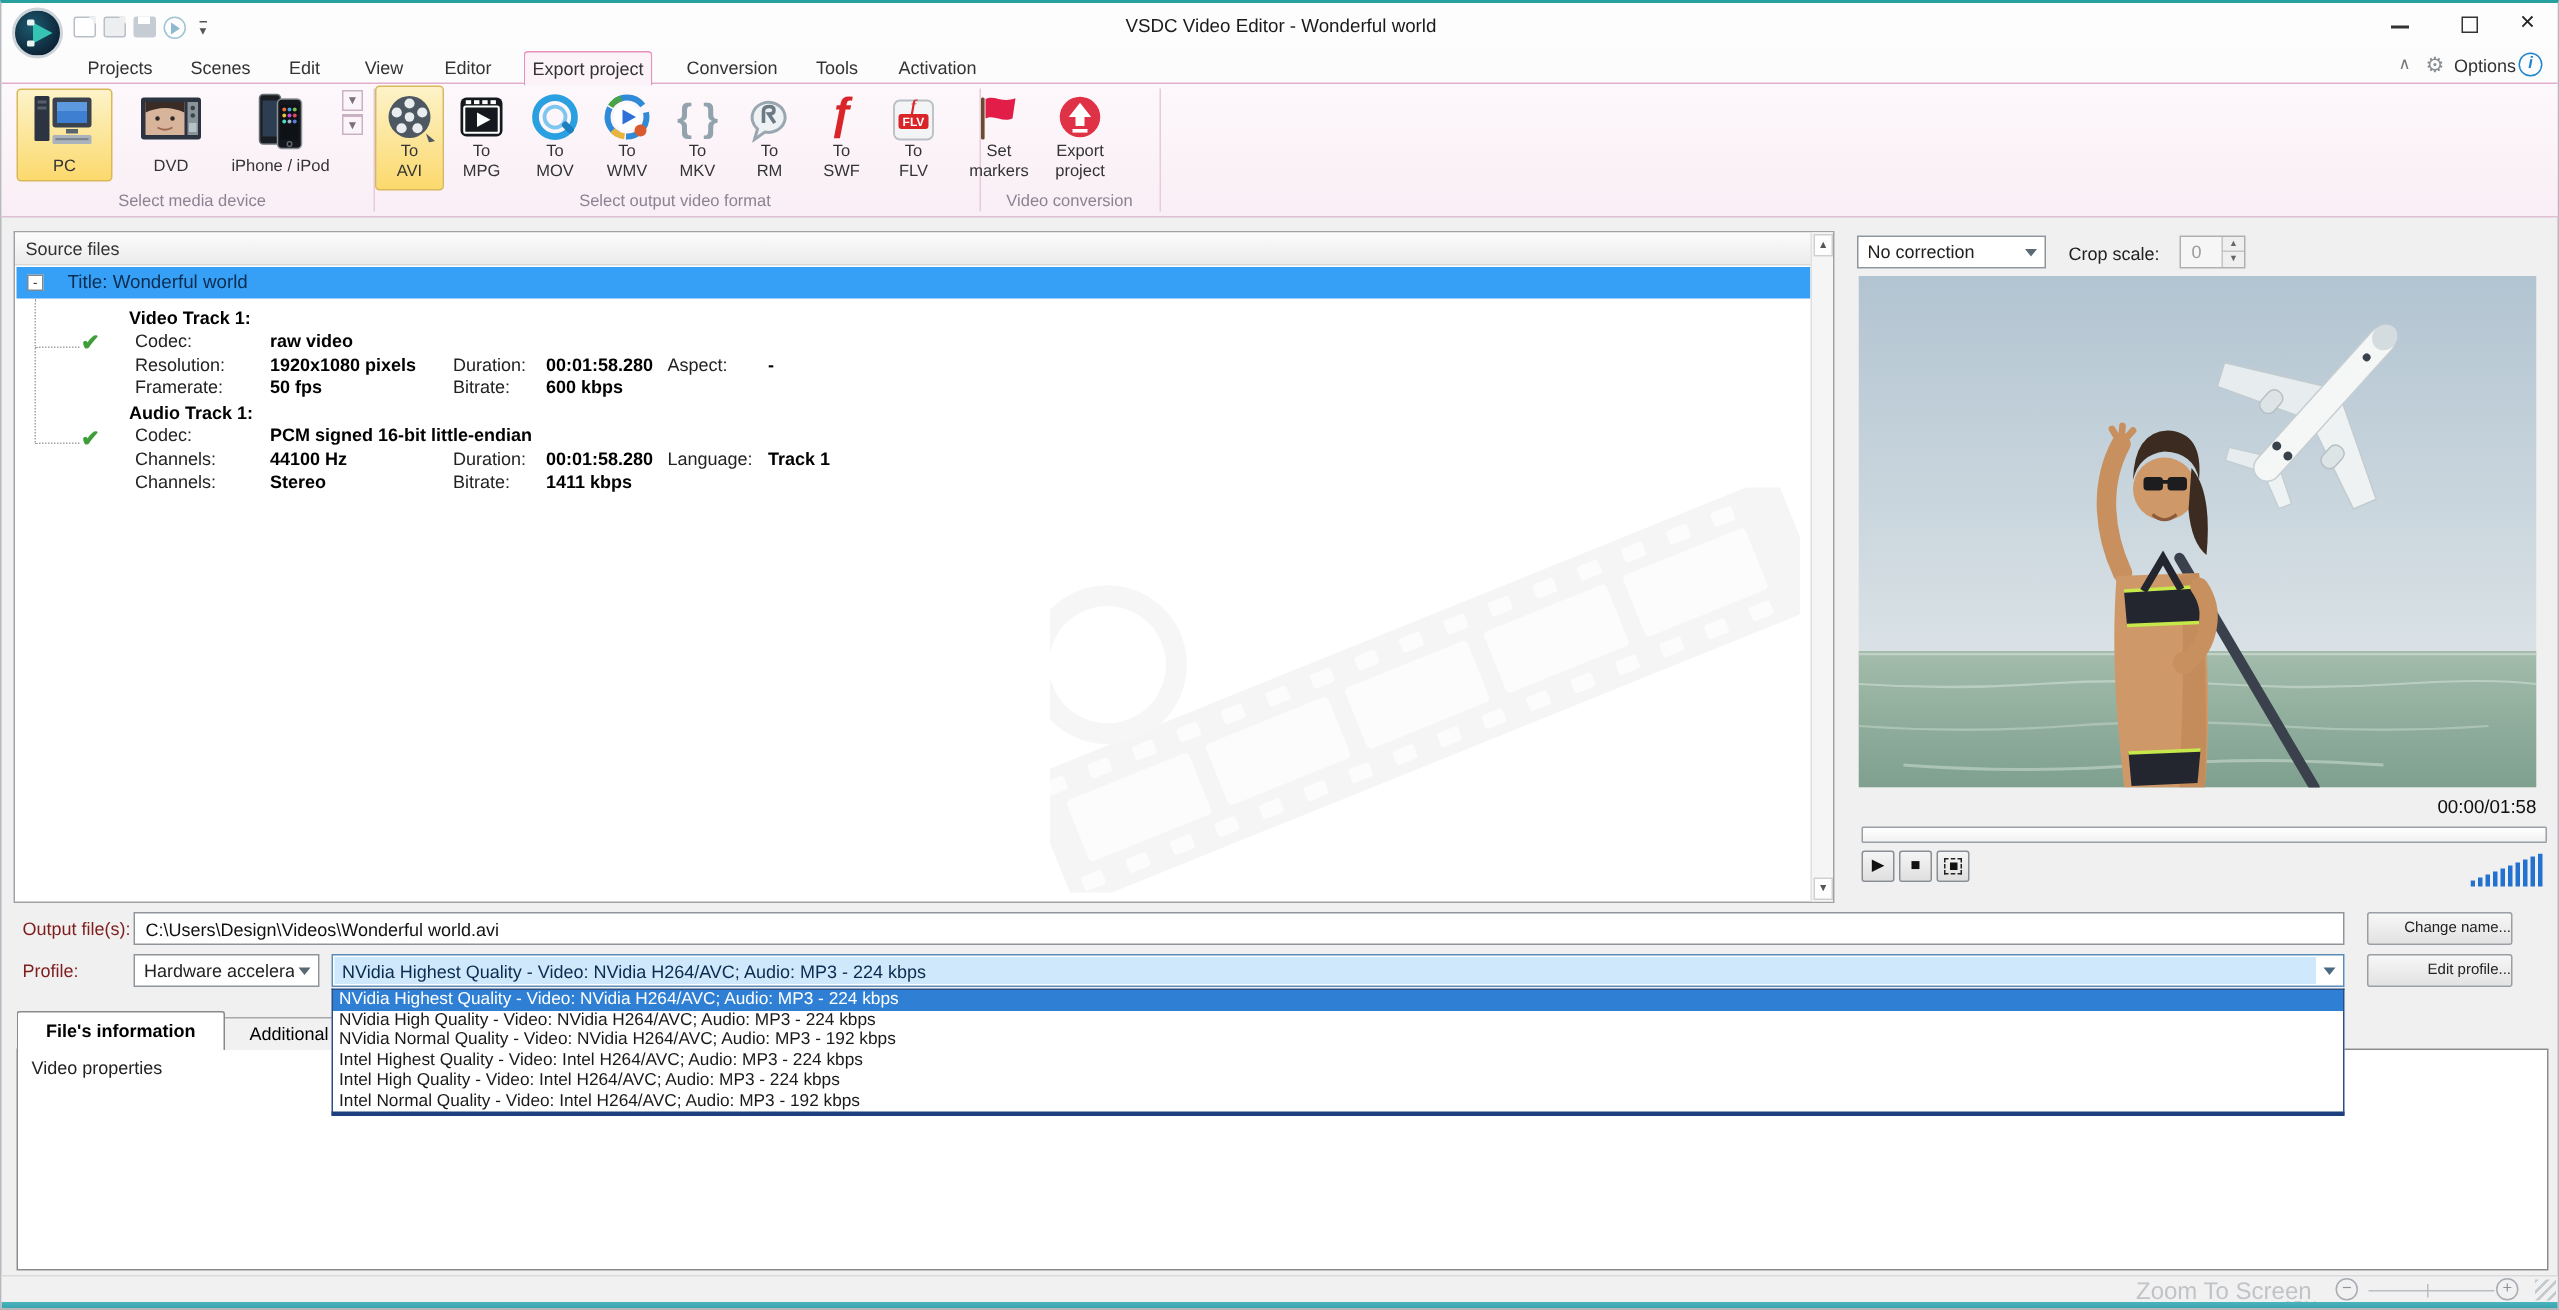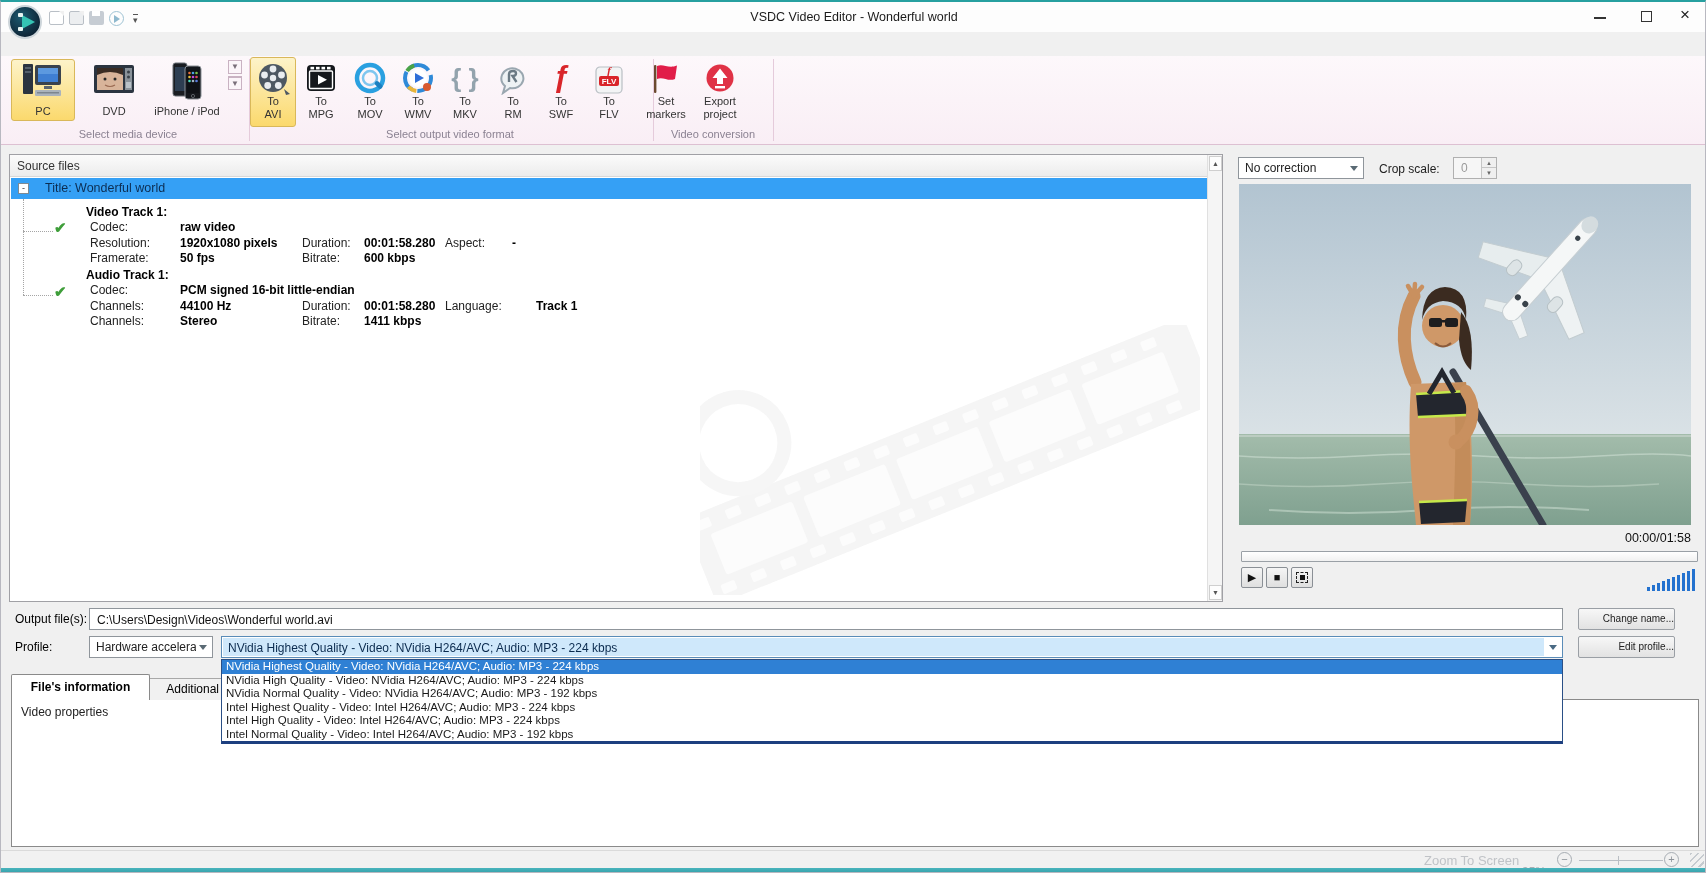--- a/index.html
+++ b/index.html
@@ -95,21 +95,21 @@
   #photo { left:1238px; top:182px; width:452px; height:341px; }
   #ptime { left:1480px; top:529px; width:210px; text-align:right; font-size:12.5px; color:#111; }
   #seek { left:1240px; top:549px; width:457px; height:11px; border:1px solid #9aa0a6; background:linear-gradient(#fff,#f1f1f1); border-radius:1px; }
   .pbtn { position:absolute; top:565px; width:22px; height:21px; background:linear-gradient(#f5f5f5,#dfdfdf);
     border:1px solid #8a8f95; text-align:center; font-size:11px; line-height:19px; color:#111; border-radius:2px; }
   .framebtn-in { position:absolute; left:4px; top:4px; width:12px; height:11px;
     border:1px dashed #222; }
   .framebtn-in::after { content:""; position:absolute; left:2.5px; top:2px; width:5px; height:5px; background:#111; }
 
   
-  .fieldlabel { font-size:12px; color:#000000; }
+  .fieldlabel { font-size:12px; color:#7f1d1d; }
   .inputbox { position:absolute; height:22px; background:#fff; border:1px solid #8f959b; }
   .inputbox .txt { position:absolute; left:7px; top:4px; font-size:12px; color:#111; white-space:nowrap; }
   .btn { position:absolute; height:22px; background:linear-gradient(#f7f7f7,#e2e2e2); border:1px solid #9a9fa5;
     font-size:10px; color:#222; text-align:right; line-height:20px; border-radius:2px; }
   #combo { left:220px; top:634px; width:1342px; height:22px; background:#fff; border:1px solid #5a8cb8; }
   #combo .hl { position:absolute; left:1px; top:1px; right:18px; bottom:1px; background:#cfe8fb; }
   #combo .cv { position:absolute; left:6px; top:4px; font-size:12px; color:#0b2b4f; white-space:nowrap; }
   #combo .ch { position:absolute; right:5px; top:8px; width:0; height:0;
     border-left:4px solid transparent; border-right:4px solid transparent; border-top:5px solid #4a6a84; }
   #dropdown { left:220px; top:657px; width:1342px; background:#fff; border:1px solid #2a4f86; border-bottom:3px solid #1d3f7f; z-index:40; }
@@ -126,21 +126,21 @@
   .ficon { position:absolute; width:11px; height:13px; background:#fff; border:1px solid #7a8a99; }
   .ficon::after { content:""; position:absolute; right:-1px; top:-1px; border-left:4px solid transparent; border-top:4px solid #fff; border-right:1px solid #fff; }
   .prow .lab { position:absolute; font-size:12px; color:#222; white-space:nowrap; }
   .prow .val { position:absolute; font-size:12px; color:#222; white-space:nowrap; overflow:hidden; }
   #vdivider { left:788px; top:700px; width:1px; height:142px; background:#cfcfcf; }
   #audio-scroll { left:1684px; top:699px; width:13px; height:144px; background:#f4f4f4; border-left:1px solid #d6d6d6; }
   #audio-scroll .thumb { position:absolute; left:2px; top:2px; width:9px; height:42px; background:#dcdcdc; border-radius:2px; }
 
   
   #statusbar { left:0; top:848px; width:1706px; height:18px; background:#f1f1f1; border-top:1px solid #dadada; }
-  #statusbar .zl { position:absolute; left:1423px; top:2px; font-size:13px; color:#c0c3c7; }
+  #statusbar .zl { position:absolute; left:1423px; top:2px; font-size:16px; color:#c0c3c7; }
   #statusbar .zv { position:absolute; left:1521px; top:2px; font-size:12px; color:#a9adb2;margin-top:12px; }
   .zoombtn { position:absolute; top:1px; width:15px; height:15px; border:1px solid #a7adb3; border-radius:50%;
     color:#8d939a; font-size:11px; text-align:center; line-height:13px; }
   #ztrack { position:absolute; left:1578px; top:9px; width:84px; height:1px; background:#b9bec4; }
   #ztick { position:absolute; left:1617px; top:5px; width:1px; height:9px; background:#b9bec4; }
   #grip { position:absolute; left:1689px; top:2px; width:14px; height:14px;
     background:repeating-linear-gradient(135deg,#c6cbd0 0 2px,transparent 2px 5px); }
   #bottomstrip { left:0; top:866px; width:1706px; height:7px; background:linear-gradient(#4ab4bc,#2b98a3); }
 </style>
 </head>
@@ -162,20 +162,35 @@
     <div class="abs" id="win-title">VSDC Video Editor - Wonderful world</div>
     <div class="winbtn" style="left:1578px">
         <span class="minbar"></span>
       </div>
     <div class="winbtn" style="left:1624px">
         <span class="maxbox"></span>
       </div>
     <div class="winbtn closex" style="left:1662px">×</div>
   </div>
 
+  <div class="abs" id="tabrow">
+    <div class="mtab" style="left:52px;width:54px">Projects</div>
+    <div class="mtab" style="left:120px;width:52px">Scenes</div>
+    <div class="mtab" style="left:184px;width:36px">Edit</div>
+    <div class="mtab" style="left:236px;width:38px">View</div>
+    <div class="mtab" style="left:288px;width:46px">Editor</div>
+    <div class="mtab active" style="left:348px;width:86px">Export project</div>
+    <div class="mtab" style="left:452px;width:70px">Conversion</div>
+    <div class="mtab" style="left:538px;width:38px">Tools</div>
+    <div class="mtab" style="left:592px;width:64px">Activation</div>
+    <span id="opt-collapse" style="left:1598px">∧</span>
+    <span id="opt-gear" style="left:1616px">⚙</span>
+    <span id="opt-label" style="left:1635px">Options</span>
+    <span id="opt-info" style="left:1678px">i</span>
+  </div>
 
   <div class="abs" id="ribbon">
 
     <div class="devbtn sel" style="left:10px;width:64px">
       <svg width="44" height="38" viewBox="0 0 44 38" style="margin-top:2px">
         <rect x="2" y="2" width="10" height="30" rx="1" fill="#2b3440"></rect>
         <rect x="4" y="5" width="6" height="2" fill="#55606c"></rect>
           <rect x="4" y="9" width="6" height="2" fill="#55606c"></rect>
         <rect x="14" y="3" width="26" height="20" rx="2" fill="#39424d"></rect>
         <rect x="17" y="6" width="20" height="14" fill="#3f7fd2"></rect>
@@ -420,21 +435,21 @@
     <div class="t b" style="left:354px;top:96px">600 kbps</div>
 
     <div class="t b" style="left:76px;top:113px">Audio Track 1:</div>
     <div class="t" style="left:80px;top:128px">Codec:</div>
     <div class="t b" style="left:170px;top:128px">PCM signed 16-bit little-endian</div>
     <div class="t" style="left:80px;top:144px">Channels:</div>
     <div class="t b" style="left:170px;top:144px">44100 Hz</div>
     <div class="t" style="left:292px;top:144px">Duration:</div>
     <div class="t b" style="left:354px;top:144px">00:01:58.280</div>
     <div class="t" style="left:435px;top:144px">Language:</div>
-    <div class="t b" style="left:526px;top:144px">Track 1</div>
+    <div class="t b" style="left:502px;top:144px">Track 1</div>
     <div class="t" style="left:80px;top:159px">Channels:</div>
     <div class="t b" style="left:170px;top:159px">Stereo</div>
     <div class="t" style="left:292px;top:159px">Bitrate:</div>
     <div class="t b" style="left:354px;top:159px">1411 kbps</div>
 
     <div id="src-scroll">
       <div class="sarrow" style="top:1px">▲</div>
       <div class="sarrow" style="bottom:1px">▼</div>
     </div>
   </div>

